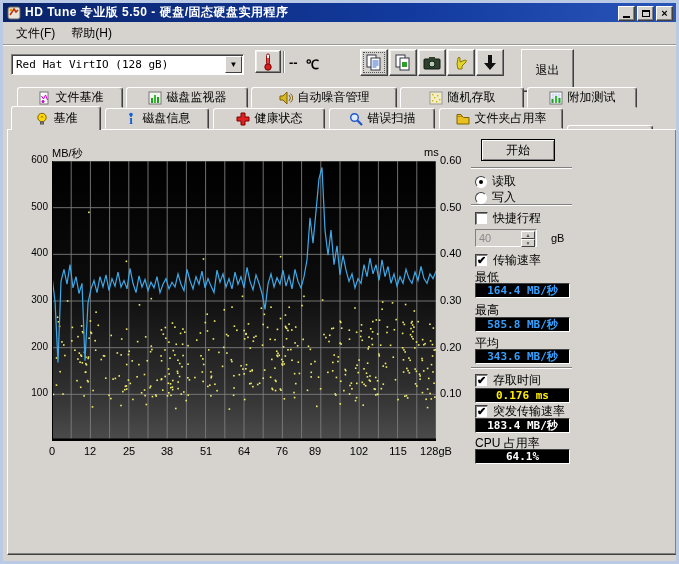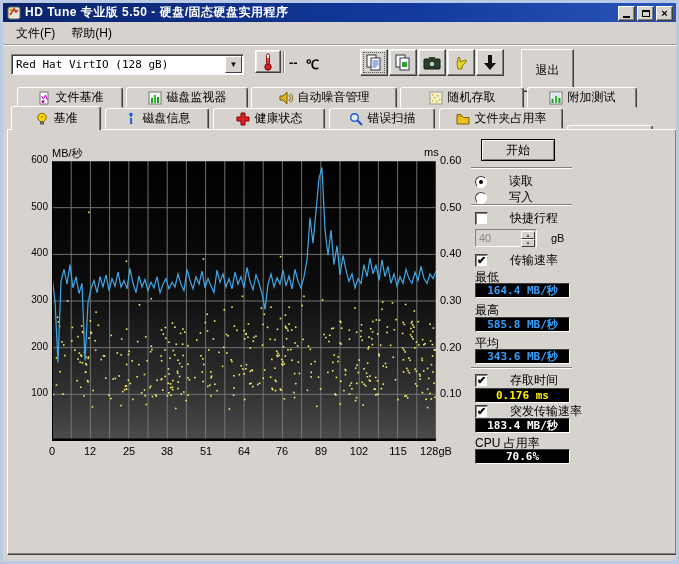--- a/index.html
+++ b/index.html
@@ -66,21 +66,21 @@
   .axis-unit { position:absolute; font-size:11px; color:#000; }
   .ylabel { position:absolute; width:32px; text-align:right; font-size:10px; color:#000; }
   .yrlabel { position:absolute; width:36px; text-align:left; font-size:11px; color:#000; }
   .xlabel { position:absolute; width:44px; text-align:center; font-size:11px; color:#000; }
 
   
   .start-btn { position:absolute; left:473px; top:9px; width:74px; height:22px; background:#d6d3ce;
     border:1px solid #000; box-shadow:inset 1px 1px 0 #fff, inset -1px -1px 0 #808080;
     font-size:12px; color:#000; display:flex; align-items:center; justify-content:center; }
   .hsep { position:absolute; left:463px; width:101px; height:2px; border-top:1px solid #808080; border-bottom:1px solid #fff; }
-  .ctl-row { position:absolute; left:467px; display:flex; align-items:center; gap:22px; font-size:12px; color:#000; }
+  .ctl-row { position:absolute; left:467px; display:flex; align-items:center; gap:5px; font-size:12px; color:#000; }
   .radio { width:12px; height:12px; border-radius:50%; background:#fff; border:1px solid;
     border-color:#404040 #fff #fff #404040; position:relative; flex:none; }
   .radio.on::after { content:""; position:absolute; left:3px; top:3px; width:4px; height:4px; border-radius:50%; background:#000; }
   .cbx { width:13px; height:13px; background:#fff; border:1px solid; border-color:#404040 #d6d3ce #d6d3ce #404040;
     box-shadow:inset 1px 1px 0 #808080; position:relative; flex:none; font-size:11px; font-weight:bold;
     display:flex; align-items:center; justify-content:center; color:#000; }
   .spinner { position:absolute; left:467px; top:99px; width:62px; height:18px; background:#d6d3ce;
     border:1px solid; border-color:#808080 #fff #fff #808080; }
   .spinner .val { position:absolute; left:3px; top:2px; font-size:11px; color:#8a8a8a; }
   .spin-btns { position:absolute; right:1px; top:1px; bottom:1px; width:14px; display:flex; flex-direction:column; }
@@ -771,21 +771,21 @@
         <span class="yrlabel" style="left: 432px; top: 164px;">0.30</span>
         <span class="yrlabel" style="left: 432px; top: 211px;">0.20</span>
         <span class="yrlabel" style="left: 432px; top: 257px;">0.10</span>
         <span class="xlabel" style="left: 22px; top: 315px;">0</span>
         <span class="xlabel" style="left: 60px; top: 315px;">12</span>
         <span class="xlabel" style="left: 99px; top: 315px;">25</span>
         <span class="xlabel" style="left: 137px; top: 315px;">38</span>
         <span class="xlabel" style="left: 176px; top: 315px;">51</span>
         <span class="xlabel" style="left: 214px; top: 315px;">64</span>
         <span class="xlabel" style="left: 252px; top: 315px;">76</span>
-        <span class="xlabel" style="left: 291px; top: 315px;">89</span>
+        <span class="xlabel" style="left: 285px; top: 315px;">89</span>
         <span class="xlabel" style="left: 329px; top: 315px;">102</span>
         <span class="xlabel" style="left: 368px; top: 315px;">115</span>
         <span class="xlabel" style="left: 406px; top: 315px;">128gB</span>
       </div>
 
     <div class="start-btn">
         <span>开始</span>
       </div>
     <div class="hsep" style="top:37px;"></div>
 
@@ -841,16 +841,16 @@
     <div class="ctl-row" style="top:273px;">
       <span class="cbx">✔</span>
       <span>突发传输速率</span>
     </div>
     <div class="vbox white" style="top:288px;">
         <span>183.4 MB/秒</span>
       </div>
 
     <span class="plabel" style="top:305px;">CPU 占用率</span>
     <div class="vbox white" style="top:319px;">
-        <span>70.6%</span>
+        <span>64.1%</span>
       </div>
   </div>
 </div>
 
 </body></html>

